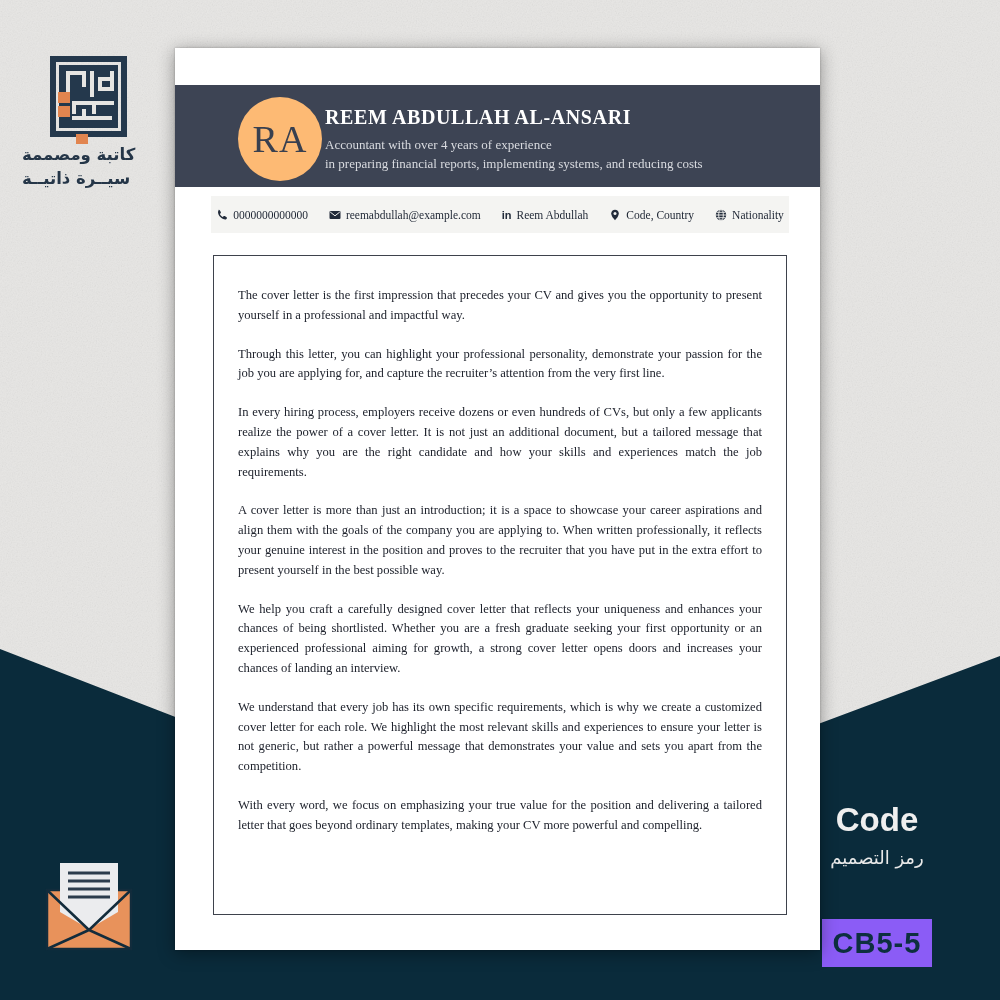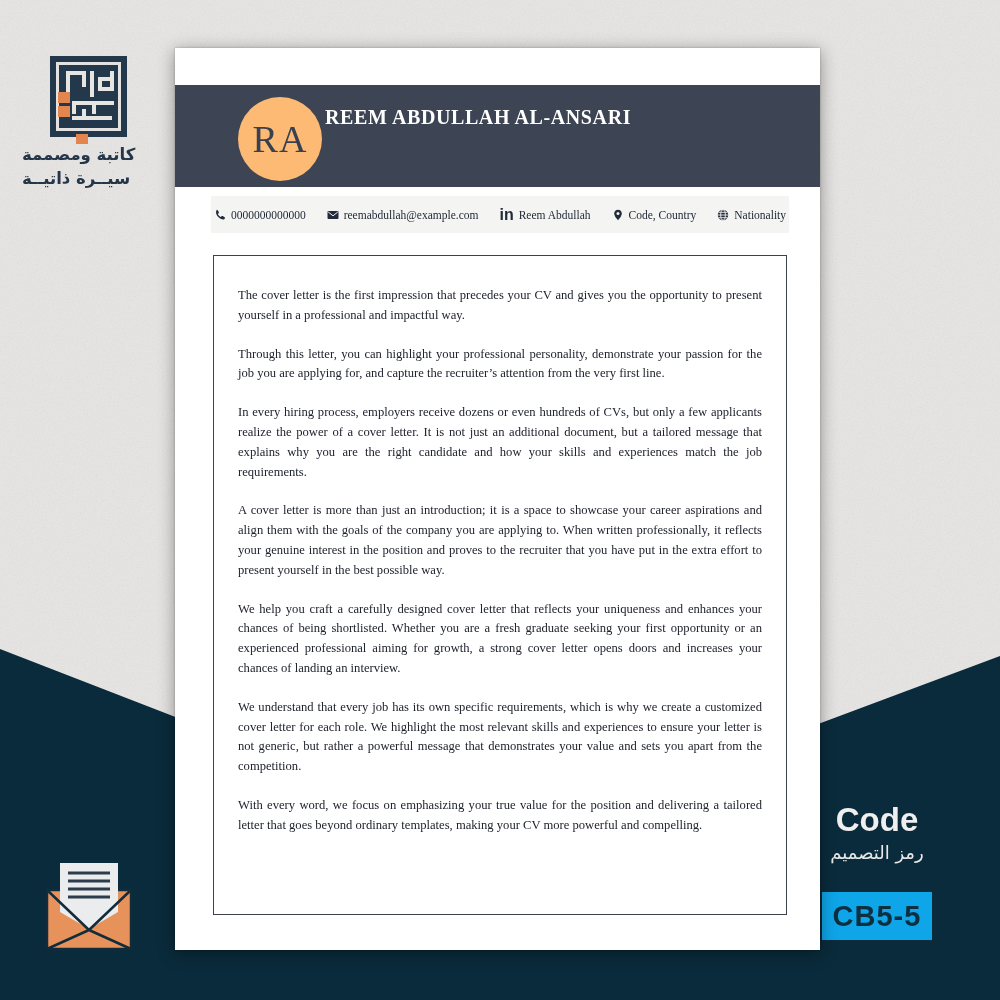--- a/index.html
+++ b/index.html
@@ -24,31 +24,31 @@
             background:#fdba74;display:flex;align-items:center;justify-content:center;
             font-size:38px;color:#39404f;letter-spacing:1px;}
   .header-text{position:absolute;left:150px;right:25px;top:19px;text-align:left;}
   .header-name{font-size:20px;font-weight:bold;color:#ffffff;letter-spacing:.6px;line-height:26px;}
   .header-sub{margin-top:5px;font-size:13px;color:#d9dbe0;line-height:19px;}
   .contact-bar{position:absolute;left:36px;width:578px;top:148px;height:37px;background:#f4f4f2;
                display:flex;align-items:center;justify-content:center;gap:21px;
                font-size:11.5px;color:#1d2533;text-align:center;}
   .contact-item{display:flex;align-items:center;gap:5px;white-space:nowrap;}
   .ci{width:12px;height:12px;flex:0 0 auto;}
-  .in-glyph{font-family:"Liberation Sans",sans-serif;font-weight:bold;font-size:16px;color:#222b3a;}
+  .in-glyph{font-family:"Liberation Sans",sans-serif;font-weight:bold;font-size:11px;color:#222b3a;}
   .letter-box{position:absolute;left:38px;top:207px;width:574px;height:660px;
               border:1.5px solid #3e424c;box-sizing:border-box;padding:30px 24px 12px;}
   .letter-box p{margin:0 0 19px;font-size:12.6px;line-height:19.8px;text-align:justify;color:#20242e;}
   
   .code-panel{position:absolute;left:812px;top:800px;width:130px;z-index:3;text-align:center;}
   .code-title{font-family:"Liberation Sans",sans-serif;font-weight:bold;font-size:33px;
               color:#efefef;line-height:40px;}
   .code-sub{font-family:"DejaVu Sans",sans-serif;font-size:18px;color:#e9e9e9;
-            line-height:26px;direction:rtl;}
-  .code-badge{margin:26px auto 0;width:110px;height:48px;background:#0ea5e9;
+            margin-top:5px;line-height:26px;direction:rtl;}
+  .code-badge{margin:48px auto 0;width:110px;height:48px;background:#8b5cf6;
               font-family:"Liberation Sans",sans-serif;font-weight:bold;font-size:29px;
               color:#0d2f3f;line-height:48px;letter-spacing:1px;}
   
   .envelope{position:absolute;left:44px;top:861px;z-index:3;}
 </style>
 </head>
 <body>
 
 <div class="stage">
 
@@ -92,20 +92,24 @@
   </div>
 
   <main class="page">
 
     <header class="page-header">
       <div class="monogram">
         <span>RA</span>
       </div>
       <div class="header-text">
         <div class="header-name">REEM ABDULLAH AL-ANSARI</div>
+        <div class="header-sub">
+          <div>Accountant with over 4 years of experience</div>
+          <div>in preparing financial reports, implementing systems, and reducing costs</div>
+        </div>
       </div>
     </header>
 
     <div class="contact-bar">
       <span class="contact-item">
         <svg class="ci" viewBox="0 0 12 12">
           <path fill="#222b3a" d="M2.6.9c.5-.2 1 .1 1.3.6l.9 1.6c.2.4.1.9-.2 1.2l-.7.7c.5 1.2 1.7 2.4 2.9 2.9l.7-.7c.3-.3.8-.4 1.2-.2l1.6.9c.5.3.8.8.6 1.3-.2.6-.8 1.3-1.5 1.3-3.6 0-7.4-3.8-7.4-7.4 0-.7.7-2 .6-2.2z"></path>
         </svg>
         <span>0000000000000</span>
       </span>

